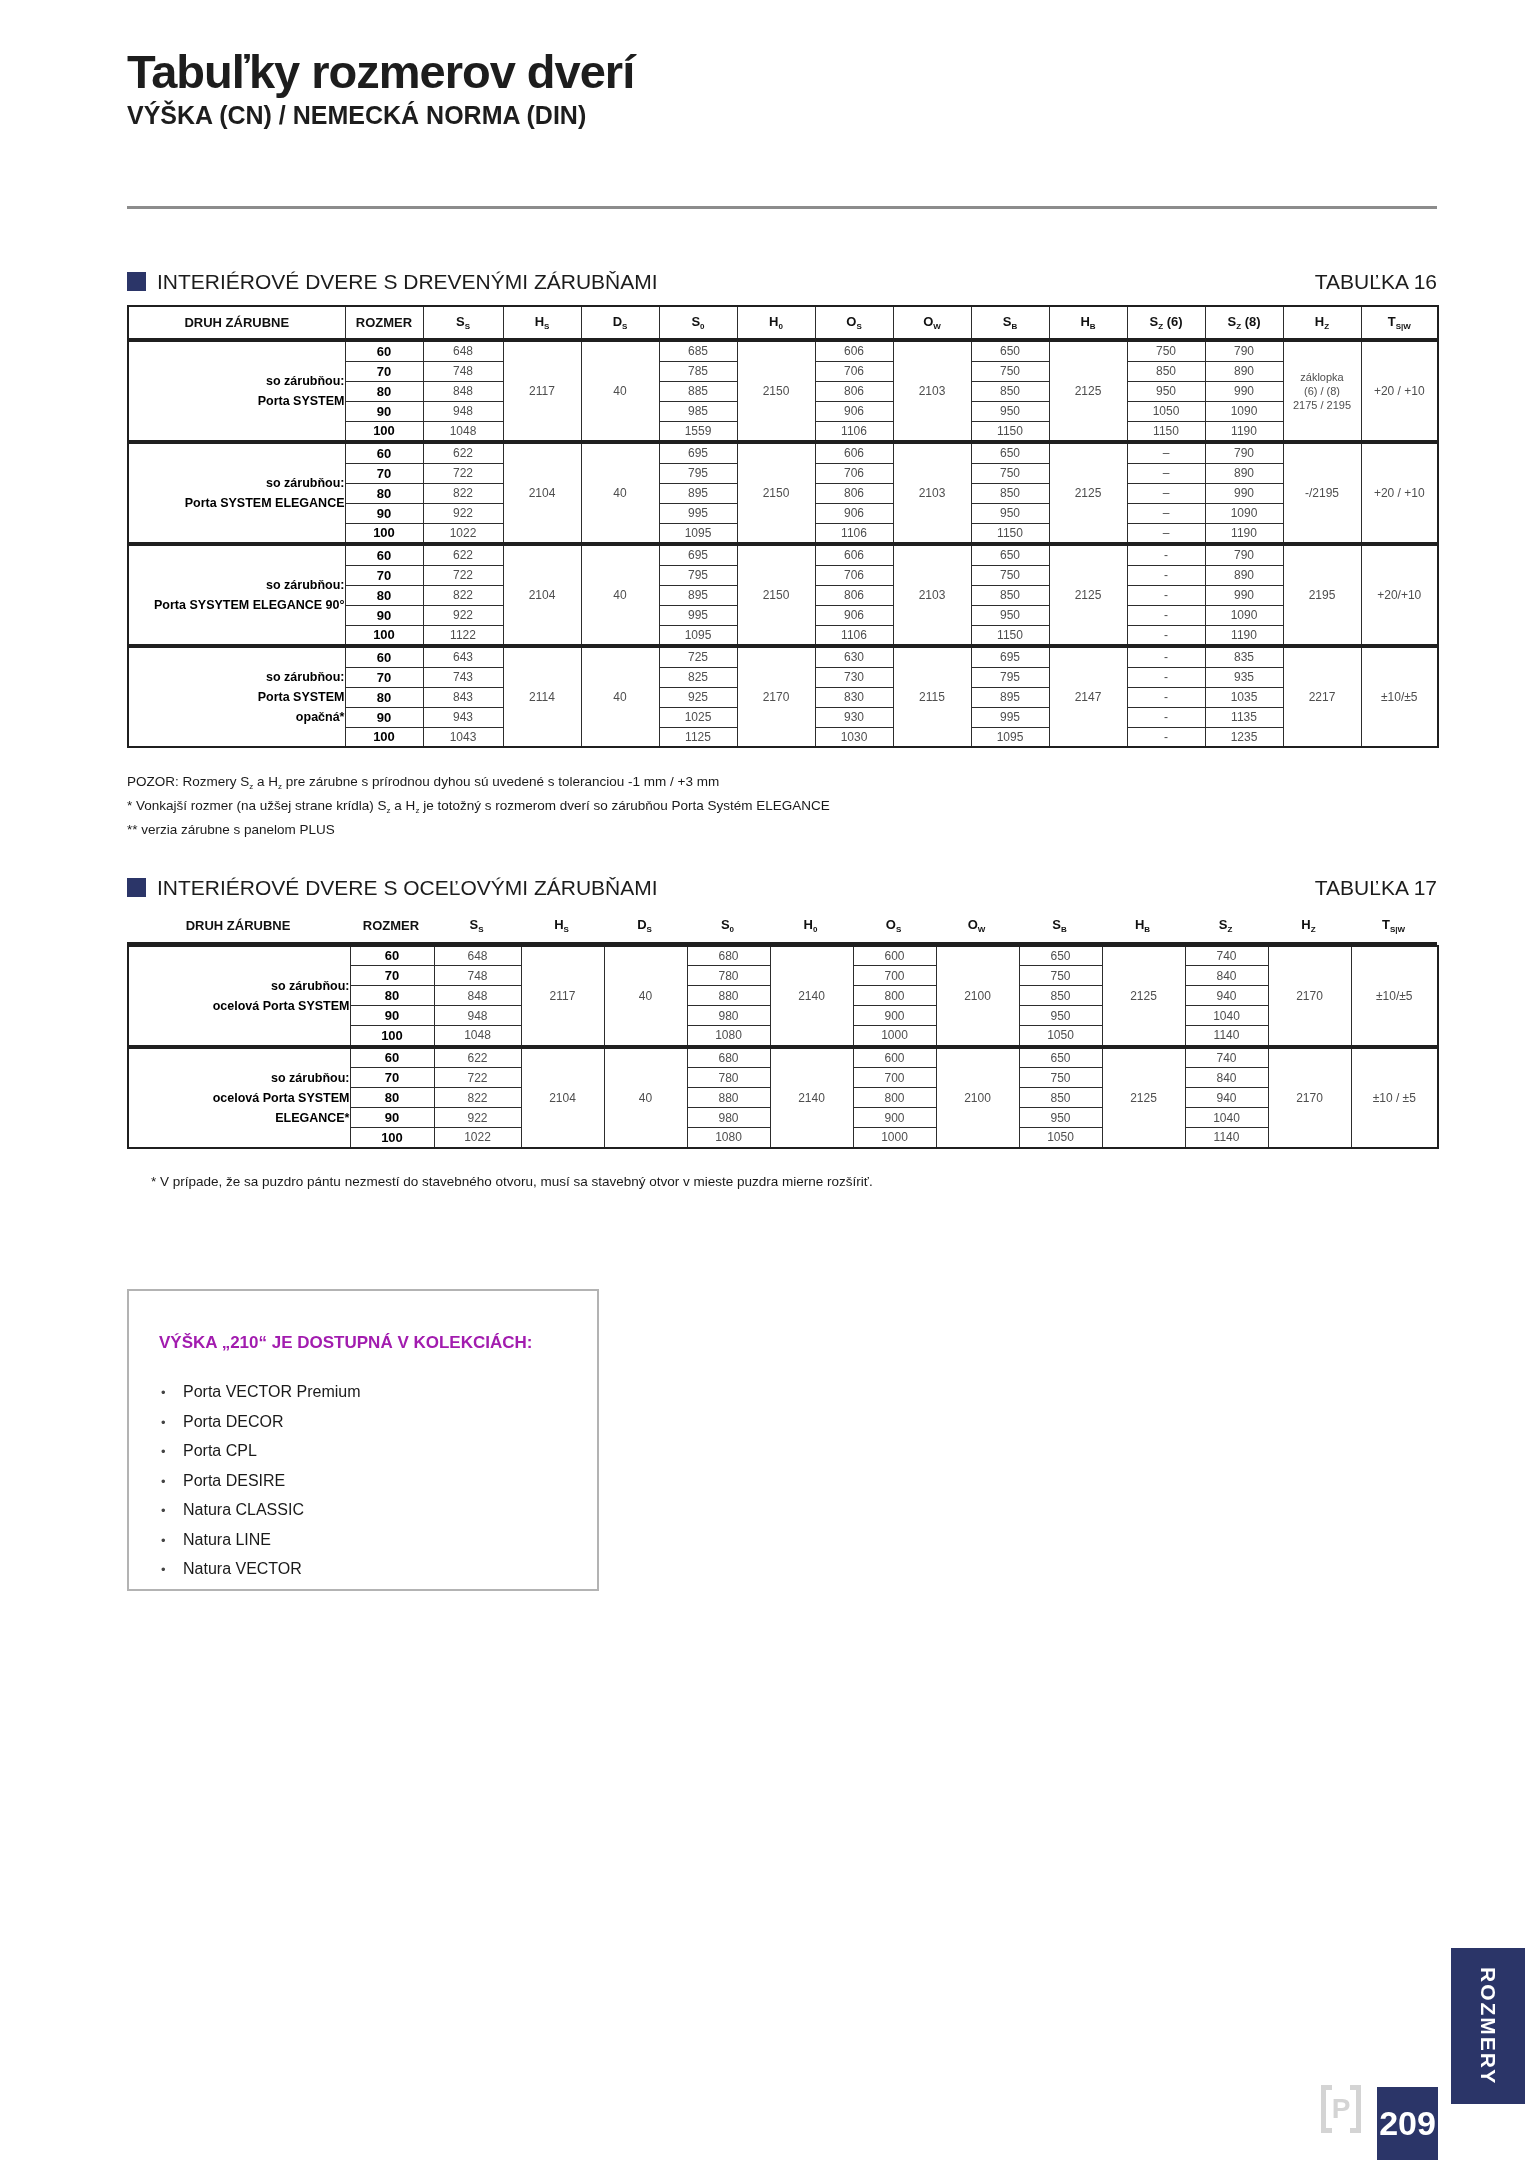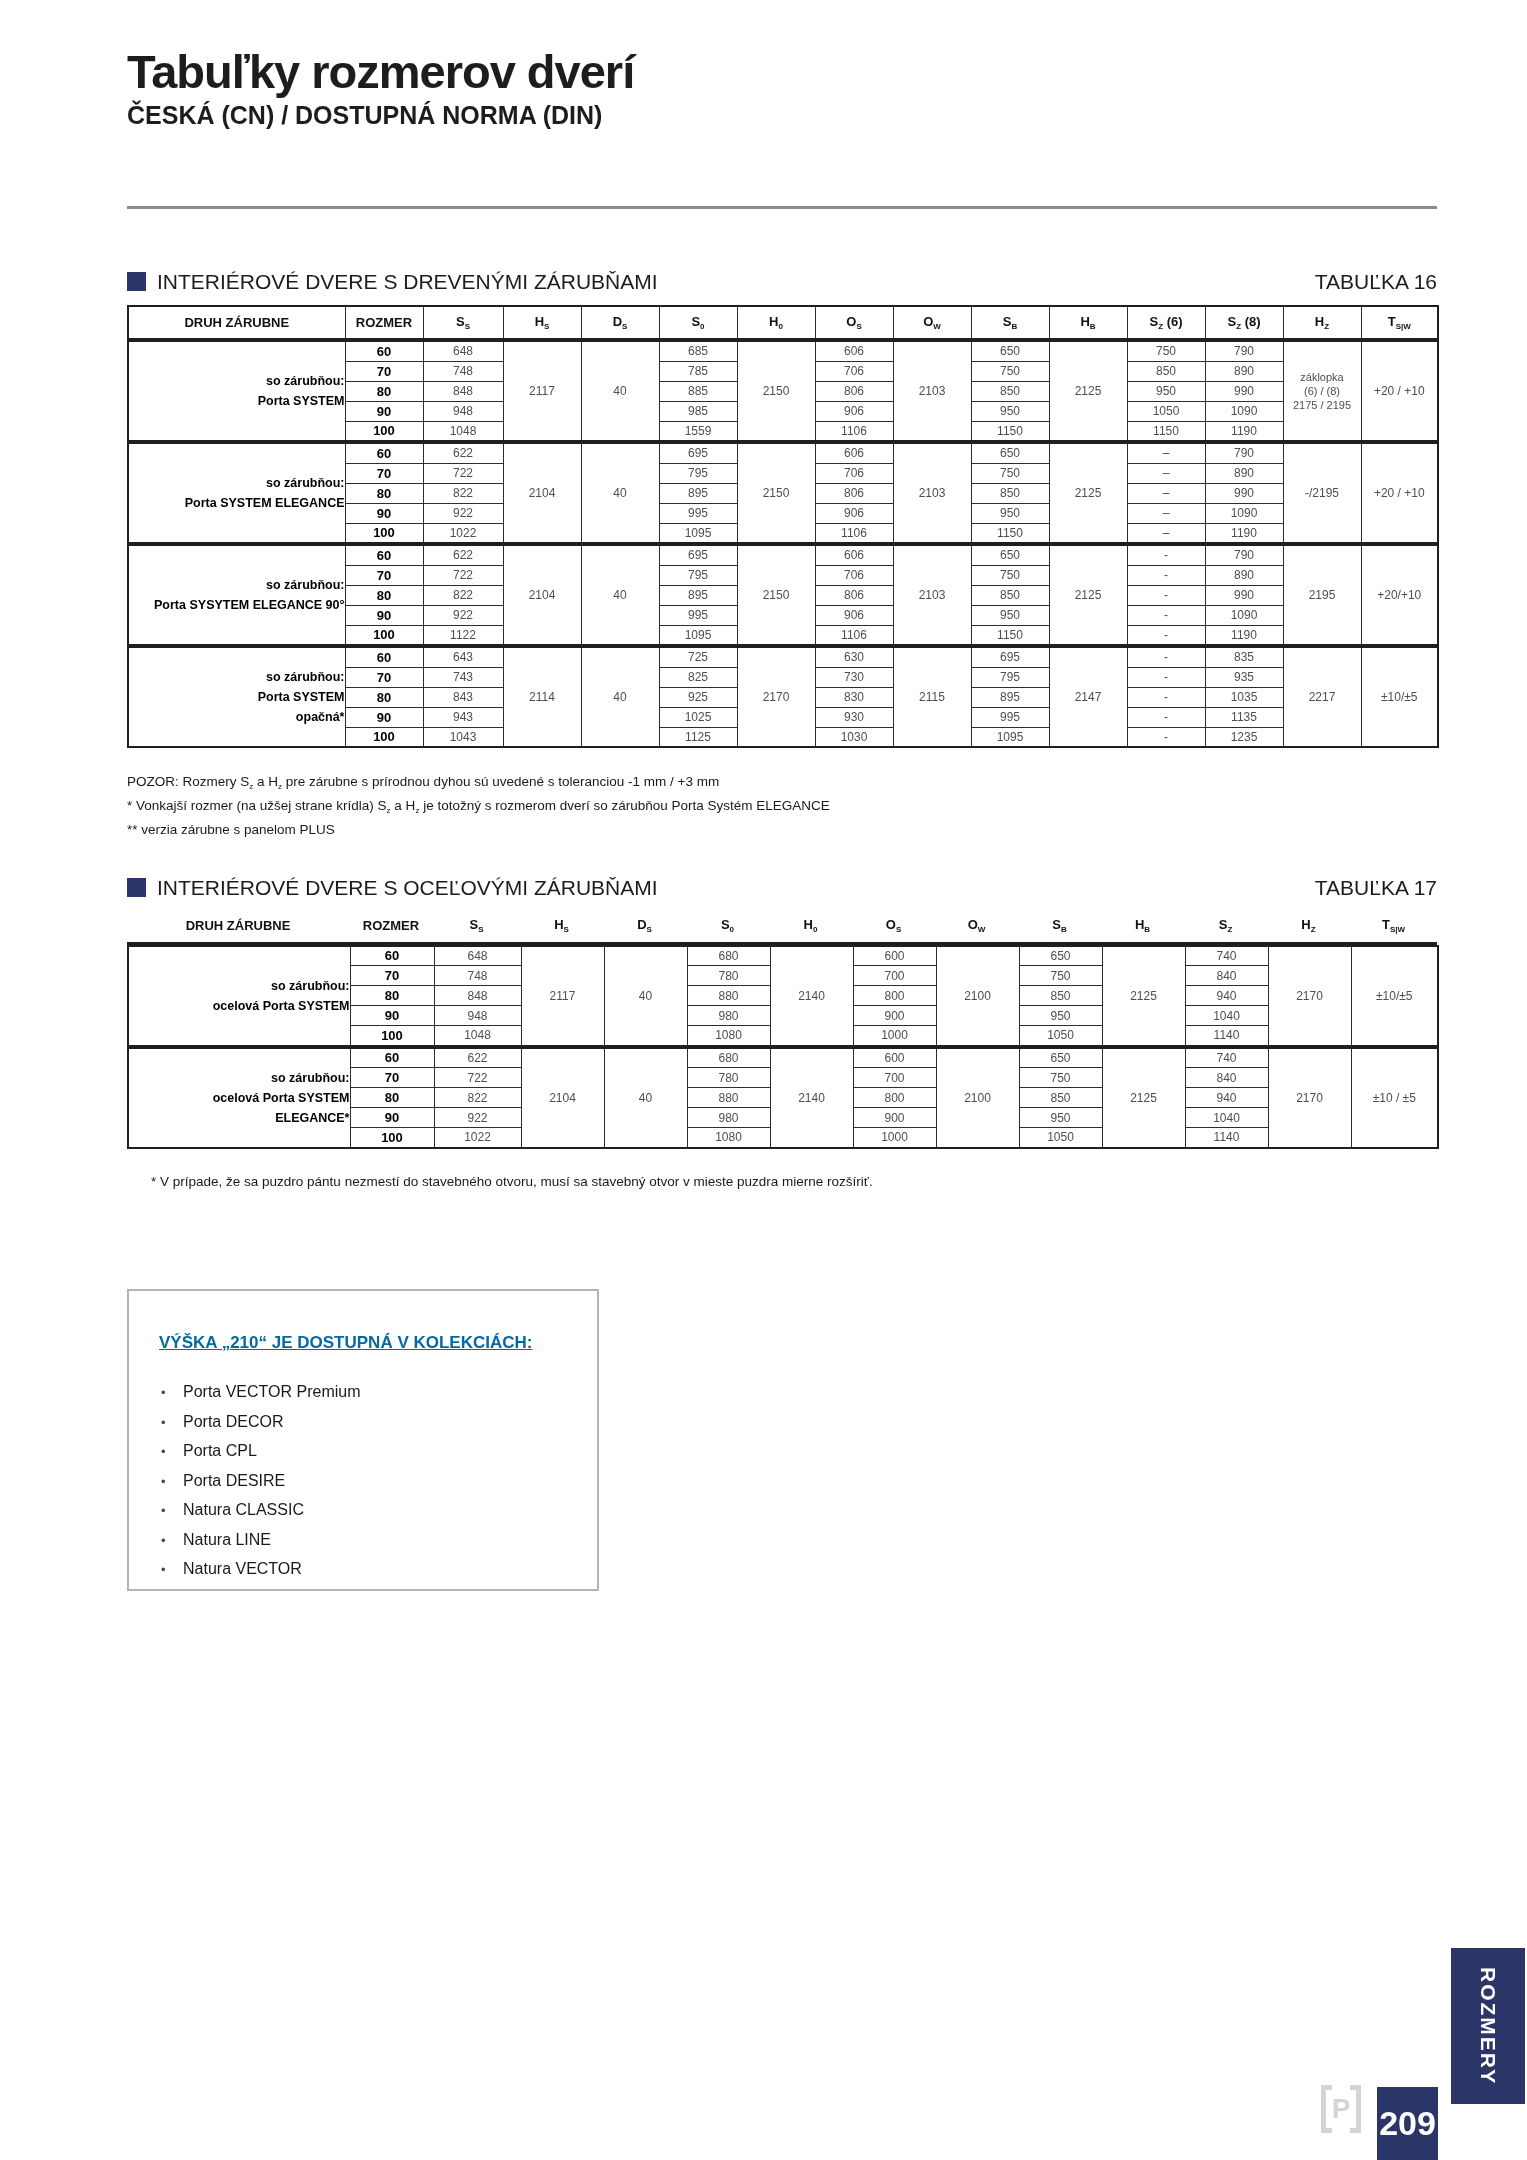--- a/index.html
+++ b/index.html
@@ -37,21 +37,21 @@
   table.gtab td.lines { font-size:11px; line-height:1.3; }
   sub { font-size:8px; vertical-align:-3px; }
 
   .notes { position:absolute; left:127px; font-size:13.5px; line-height:19px; color:#1a1a1a; }
   #t16-notes { top:764px;margin-top:8px; } #t17-note { top:1172px;margin-left:24px; }
 
   .collections-box {
     position:absolute; left:127px; top:1289px; width:472px; height:302px;
     border:2px solid #b3b3b3; background:#fff;
   }
-  .box-title { margin:42px 0 0 30px; font-size:17px; font-weight:bold; color:#0369a1;text-decoration:underline; }
+  .box-title { margin:42px 0 0 30px; font-size:17px; font-weight:bold; color:#a21caf; }
   .box-list { list-style:none; margin:30px 0 0 32px; padding:0; }
   .box-list li { font-size:16px; color:#1a1a1a; margin-bottom:11.5px; }
   .box-list .bullet { display:inline-block; width:22px; color:#444; font-size:13px; }
 
   .side-tab {
     position:absolute; left:1451px; top:1948px; width:74px; height:156px;
     display:flex; align-items:center; justify-content:center; color:#fff;
   }
   .side-tab span { writing-mode:vertical-rl; font-size:21px; font-weight:bold; letter-spacing:2px; }
 
@@ -61,21 +61,21 @@
     display:flex; align-items:center; justify-content:center;
     color:#fff; font-size:34px; font-weight:bold;
   }
 </style>
 </head>
 <body>
 
 <div class="page">
 
   <h1 class="page-title">Tabuľky rozmerov dverí</h1>
-  <h2 class="page-subtitle">ČESKÁ (CN) / DOSTUPNÁ NORMA (DIN)</h2>
+  <h2 class="page-subtitle">VÝŠKA (CN) / NEMECKÁ NORMA (DIN)</h2>
   <div class="top-rule"></div>
 
   <div class="section-header sec1">
     <span class="sec-square accent-bg" style="background: rgb(43, 53, 104);"></span>
     <span class="sec-title">INTERIÉROVÉ DVERE S DREVENÝMI ZÁRUBŇAMI</span>
     <span class="sec-tablabel">TABUĽKA 16</span>
   </div>
   <div id="t16" class="tbl-wrap">
       <table class="dtab head16">
         <colgroup>

